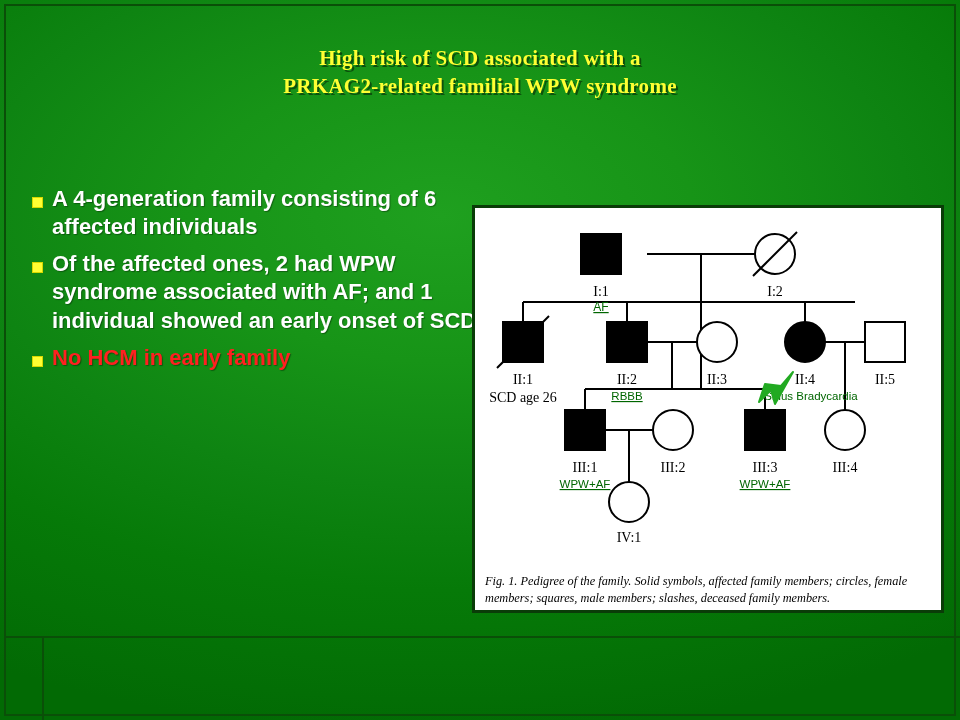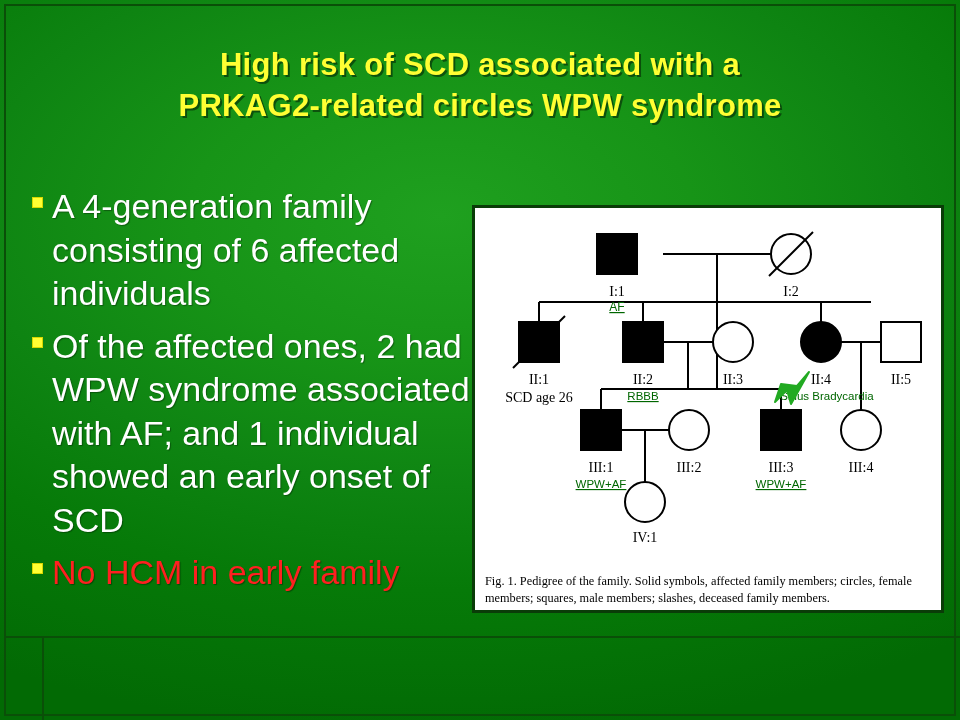--- a/index.html
+++ b/index.html
@@ -30,26 +30,27 @@
     pointer-events: none;
   }
   .title-block {
     position: absolute;
     left: 40px;
     top: 45px;
     width: 880px;
     text-align: center;
   }
   .title-line {
-    font-size: 31px;
+    font-size: 21px;
     font-weight: bold;
     color: #ffff33;
     line-height: 1.32;
     letter-spacing: 0.3px;
     text-shadow: 2px 2px 0px rgba(0,0,0,0.45);
+    font-family: Liberation Serif, serif;
   }
   .bullets {
     position: absolute;
     left: 32px;
     top: 185px;
     width: 460px;
   }
   .bullet {
     display: flex;
     align-items: flex-start;
@@ -58,59 +59,60 @@
   .bullet-marker {
     flex: 0 0 auto;
     width: 9px;
     height: 9px;
     margin-top: 12px;
     margin-right: 9px;
     background: #ffff33;
     border: 1px solid #d8d800;
   }
   .bullet-text {
-    font-size: 34px;
-    font-weight: normal;
+    font-size: 22px;
+    font-weight: bold;
     color: #ffffff;
     line-height: 1.28;
     text-shadow: 1px 1px 1px rgba(0,0,0,0.35);
   }
   .bullet-text.red {
     color: #ff2020;
   }
   
   .figure {
     position: absolute;
     left: 472px;
     top: 205px;
     width: 472px;
     height: 408px;
     background: #ffffff;
     border: 3px solid #0a3c08;
     box-sizing: border-box;
-    padding: 6px 16px;
+    padding: 6px 0;
   }
   .ped-wrap {
     position: relative;
     width: 456px;
     height: 340px;
   }
   .ped-svg {
     display: block;
   }
   .fig-caption {
     position: absolute;
     left: 10px;
     right: 8px;
     bottom: 4px;
     font-family: "Liberation Serif", serif;
     font-size: 12.3px;
     line-height: 1.33;
     color: #000;
     text-align: left;
+    font-style: italic;
   }
   
   .frame-v {
     position: absolute;
     left: 42px;
     top: 636px;
     width: 2px;
     height: 84px;
     background: #0a4f08;
   }
@@ -123,21 +125,21 @@
     background: #0a4f08;
   }
 </style>
 </head>
 <body>
 
 <div id="slide">
 
   <div class="title-block">
     <div class="title-line">High risk of SCD associated with a</div>
-    <div class="title-line">PRKAG2-related circles WPW syndrome</div>
+    <div class="title-line">PRKAG2-related familial WPW syndrome</div>
   </div>
 
   <div class="bullets">
     <div class="bullet">
       <span class="bullet-marker"></span>
       <span class="bullet-text">A 4-generation family consisting of 6 affected individuals</span>
     </div>
     <div class="bullet">
       <span class="bullet-marker"></span>
       <span class="bullet-text">Of the affected ones, 2 had WPW syndrome associated with AF; and 1 individual showed an early onset of SCD</span>

